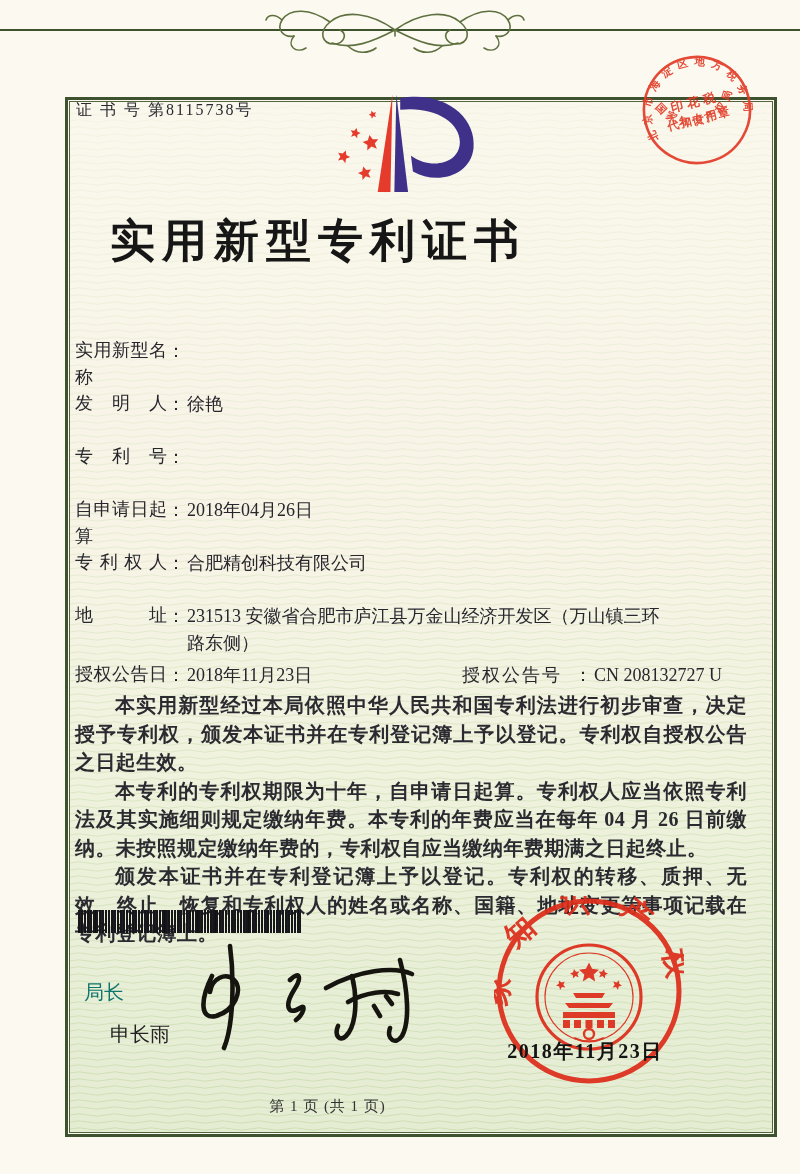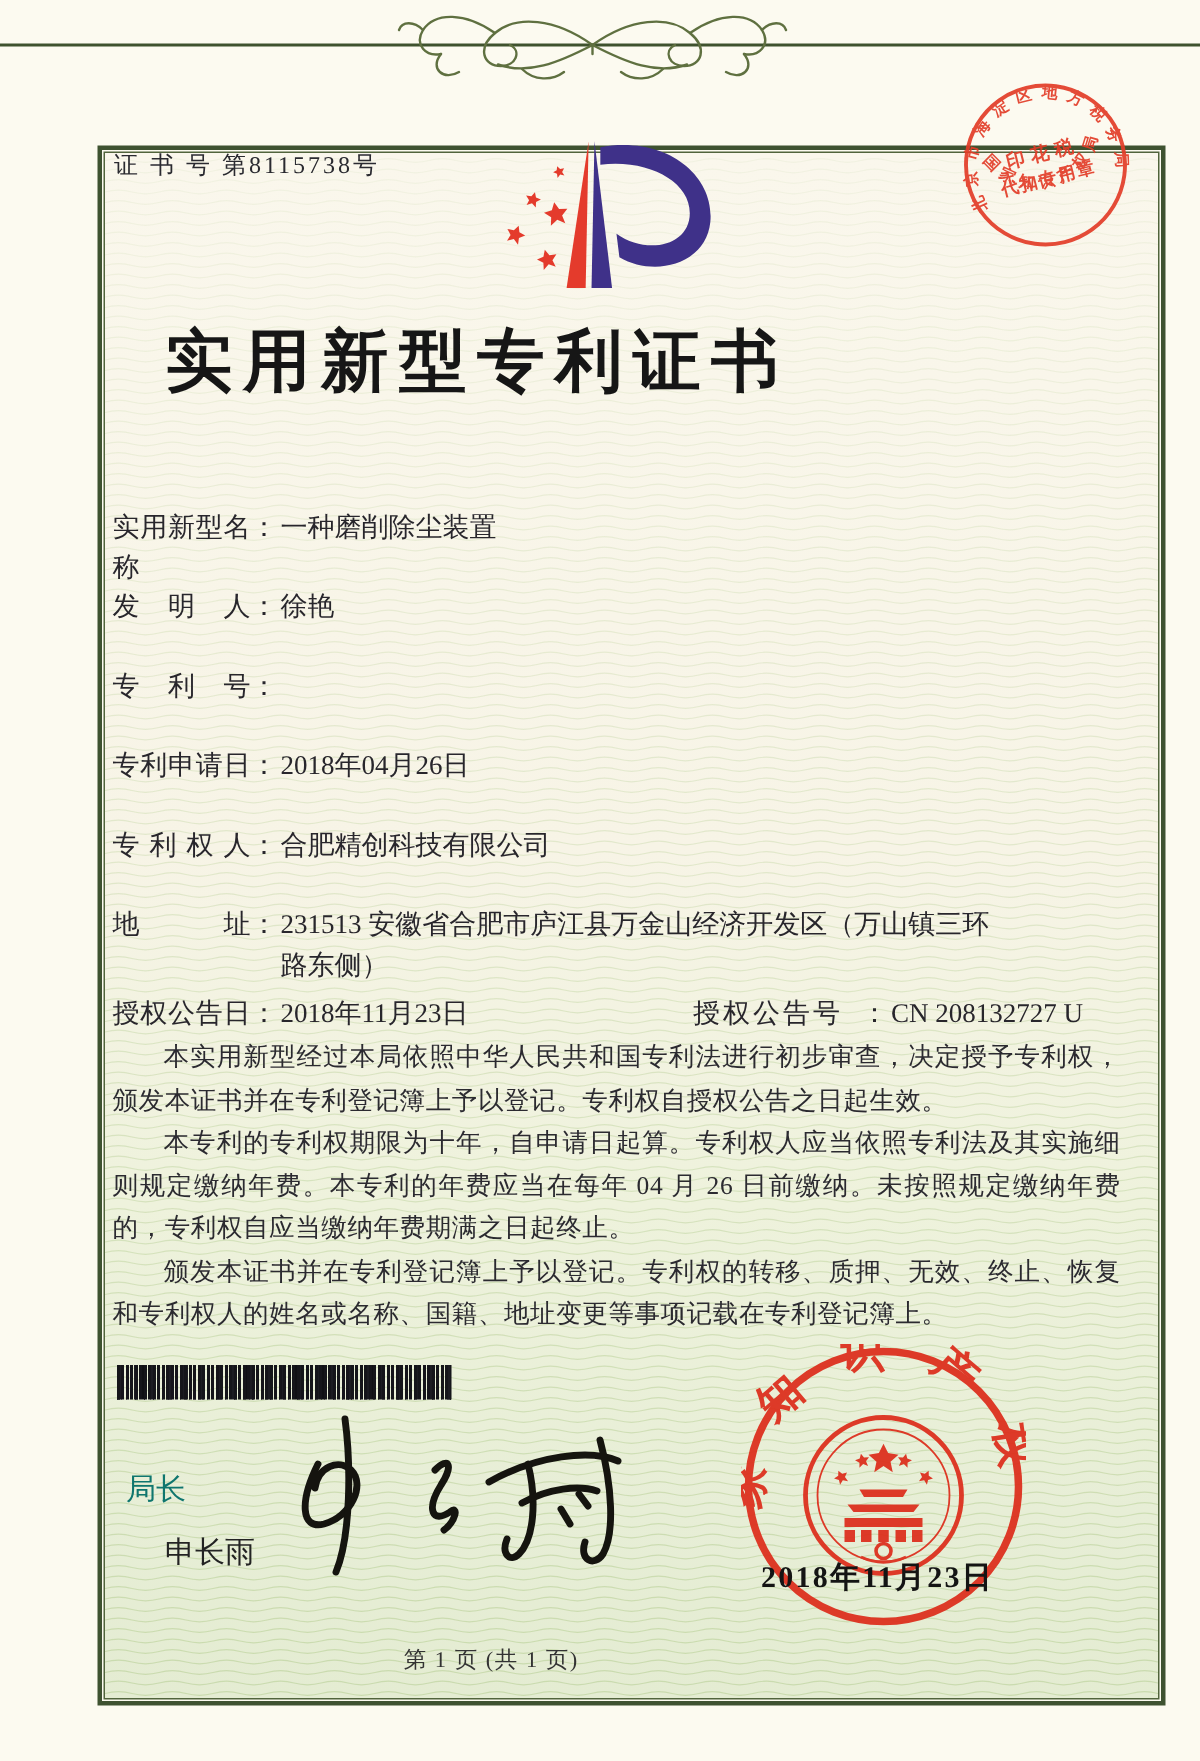--- a/index.html
+++ b/index.html
@@ -20,27 +20,27 @@
     background:linear-gradient(180deg,#faf7ec 0%,#f7f4e6 45%,#eef2dc 68%,#e7eed6 88%,#e4ecd2 100%);
     overflow:hidden;}
   .waves{position:absolute;left:0;top:0;}
   
   .cert-no{position:absolute;left:76px;top:100px;font-size:16px;letter-spacing:2px;color:#2a2a30;}
   .title{position:absolute;left:0;top:211px;width:636px;text-align:center;
     font-size:45px;font-weight:700;letter-spacing:7px;color:#161616;}
   .fields{position:absolute;left:75px;top:338px;width:672px;font-size:18px;color:#28262c;}
   .frow{display:flex;height:53px;line-height:27px;align-items:flex-start;}
   .frow.tall{height:59px;}
-  .flabel{display:inline-block;width:92px;text-align:justify;text-align-last:justify;flex:none;}
+  .flabel{display:inline-block;width:92px;text-align:justify;text-align-last:justify;flex:none;font-family:Liberation Mono, monospace;}
   .fcolon{display:inline-block;width:20px;flex:none;}
   .fvalue{display:inline-block;max-width:486px;}
   .fvalue.v1{width:275px;flex:none;}
   .flabel2{display:inline-block;width:112px;letter-spacing:2px;flex:none;}
   .paras{position:absolute;left:75px;top:691px;width:672px;
-    font-size:17px;line-height:28.5px;text-align:justify;color:#2b2a30;letter-spacing:.4px;}
+    font-size:20px;line-height:28.5px;text-align:justify;color:#2b2a30;letter-spacing:.4px;font-weight:bold;}
   .paras p{margin:0;text-indent:2em;}
   .barcode{position:absolute;left:78px;top:910px;width:223px;height:23px;
     background:
       repeating-linear-gradient(90deg,#15151a 0 2px,rgba(0,0,0,0) 2px 3px),
       repeating-linear-gradient(90deg,#101014 0 1px,rgba(0,0,0,0) 1px 6px),
       repeating-linear-gradient(90deg,#1c1c22 0 3px,rgba(0,0,0,0) 3px 11px),
       repeating-linear-gradient(90deg,#101014 0 2px,rgba(0,0,0,0) 2px 17px);}
   .signer-title{position:absolute;left:84px;top:979px;font-size:20px;
     font-family:Liberation Serif, serif;color:#0f766e;}
   .signer-name{position:absolute;left:84px;top:1021px;font-size:20px;
@@ -263,33 +263,32 @@
     <text x="0" y="13" text-anchor="middle" fill="#e23c28" font-size="11.5" font-weight="700" letter-spacing="1.5">代扣专用章</text>
   </g>
 </svg>
 
 <div class="title">实用新型专利证书</div>
 
 <div class="fields">
   <div class="frow">
     <span class="flabel">实用新型名称</span>
       <span class="fcolon">：</span>
-      <span class="fvalue">一种磨削除尘装置</span>
   </div>
   <div class="frow">
     <span class="flabel">发明人</span>
       <span class="fcolon">：</span>
       <span class="fvalue">徐艳</span>
   </div>
   <div class="frow">
     <span class="flabel">专利号</span>
       <span class="fcolon">：</span>
   </div>
   <div class="frow">
-    <span class="flabel">专利申请日</span>
+    <span class="flabel">自申请日起算</span>
       <span class="fcolon">：</span>
       <span class="fvalue">2018年04月26日</span>
   </div>
   <div class="frow">
     <span class="flabel">专利权人</span>
       <span class="fcolon">：</span>
       <span class="fvalue">合肥精创科技有限公司</span>
   </div>
   <div class="frow tall">
     <span class="flabel">地址</span>

